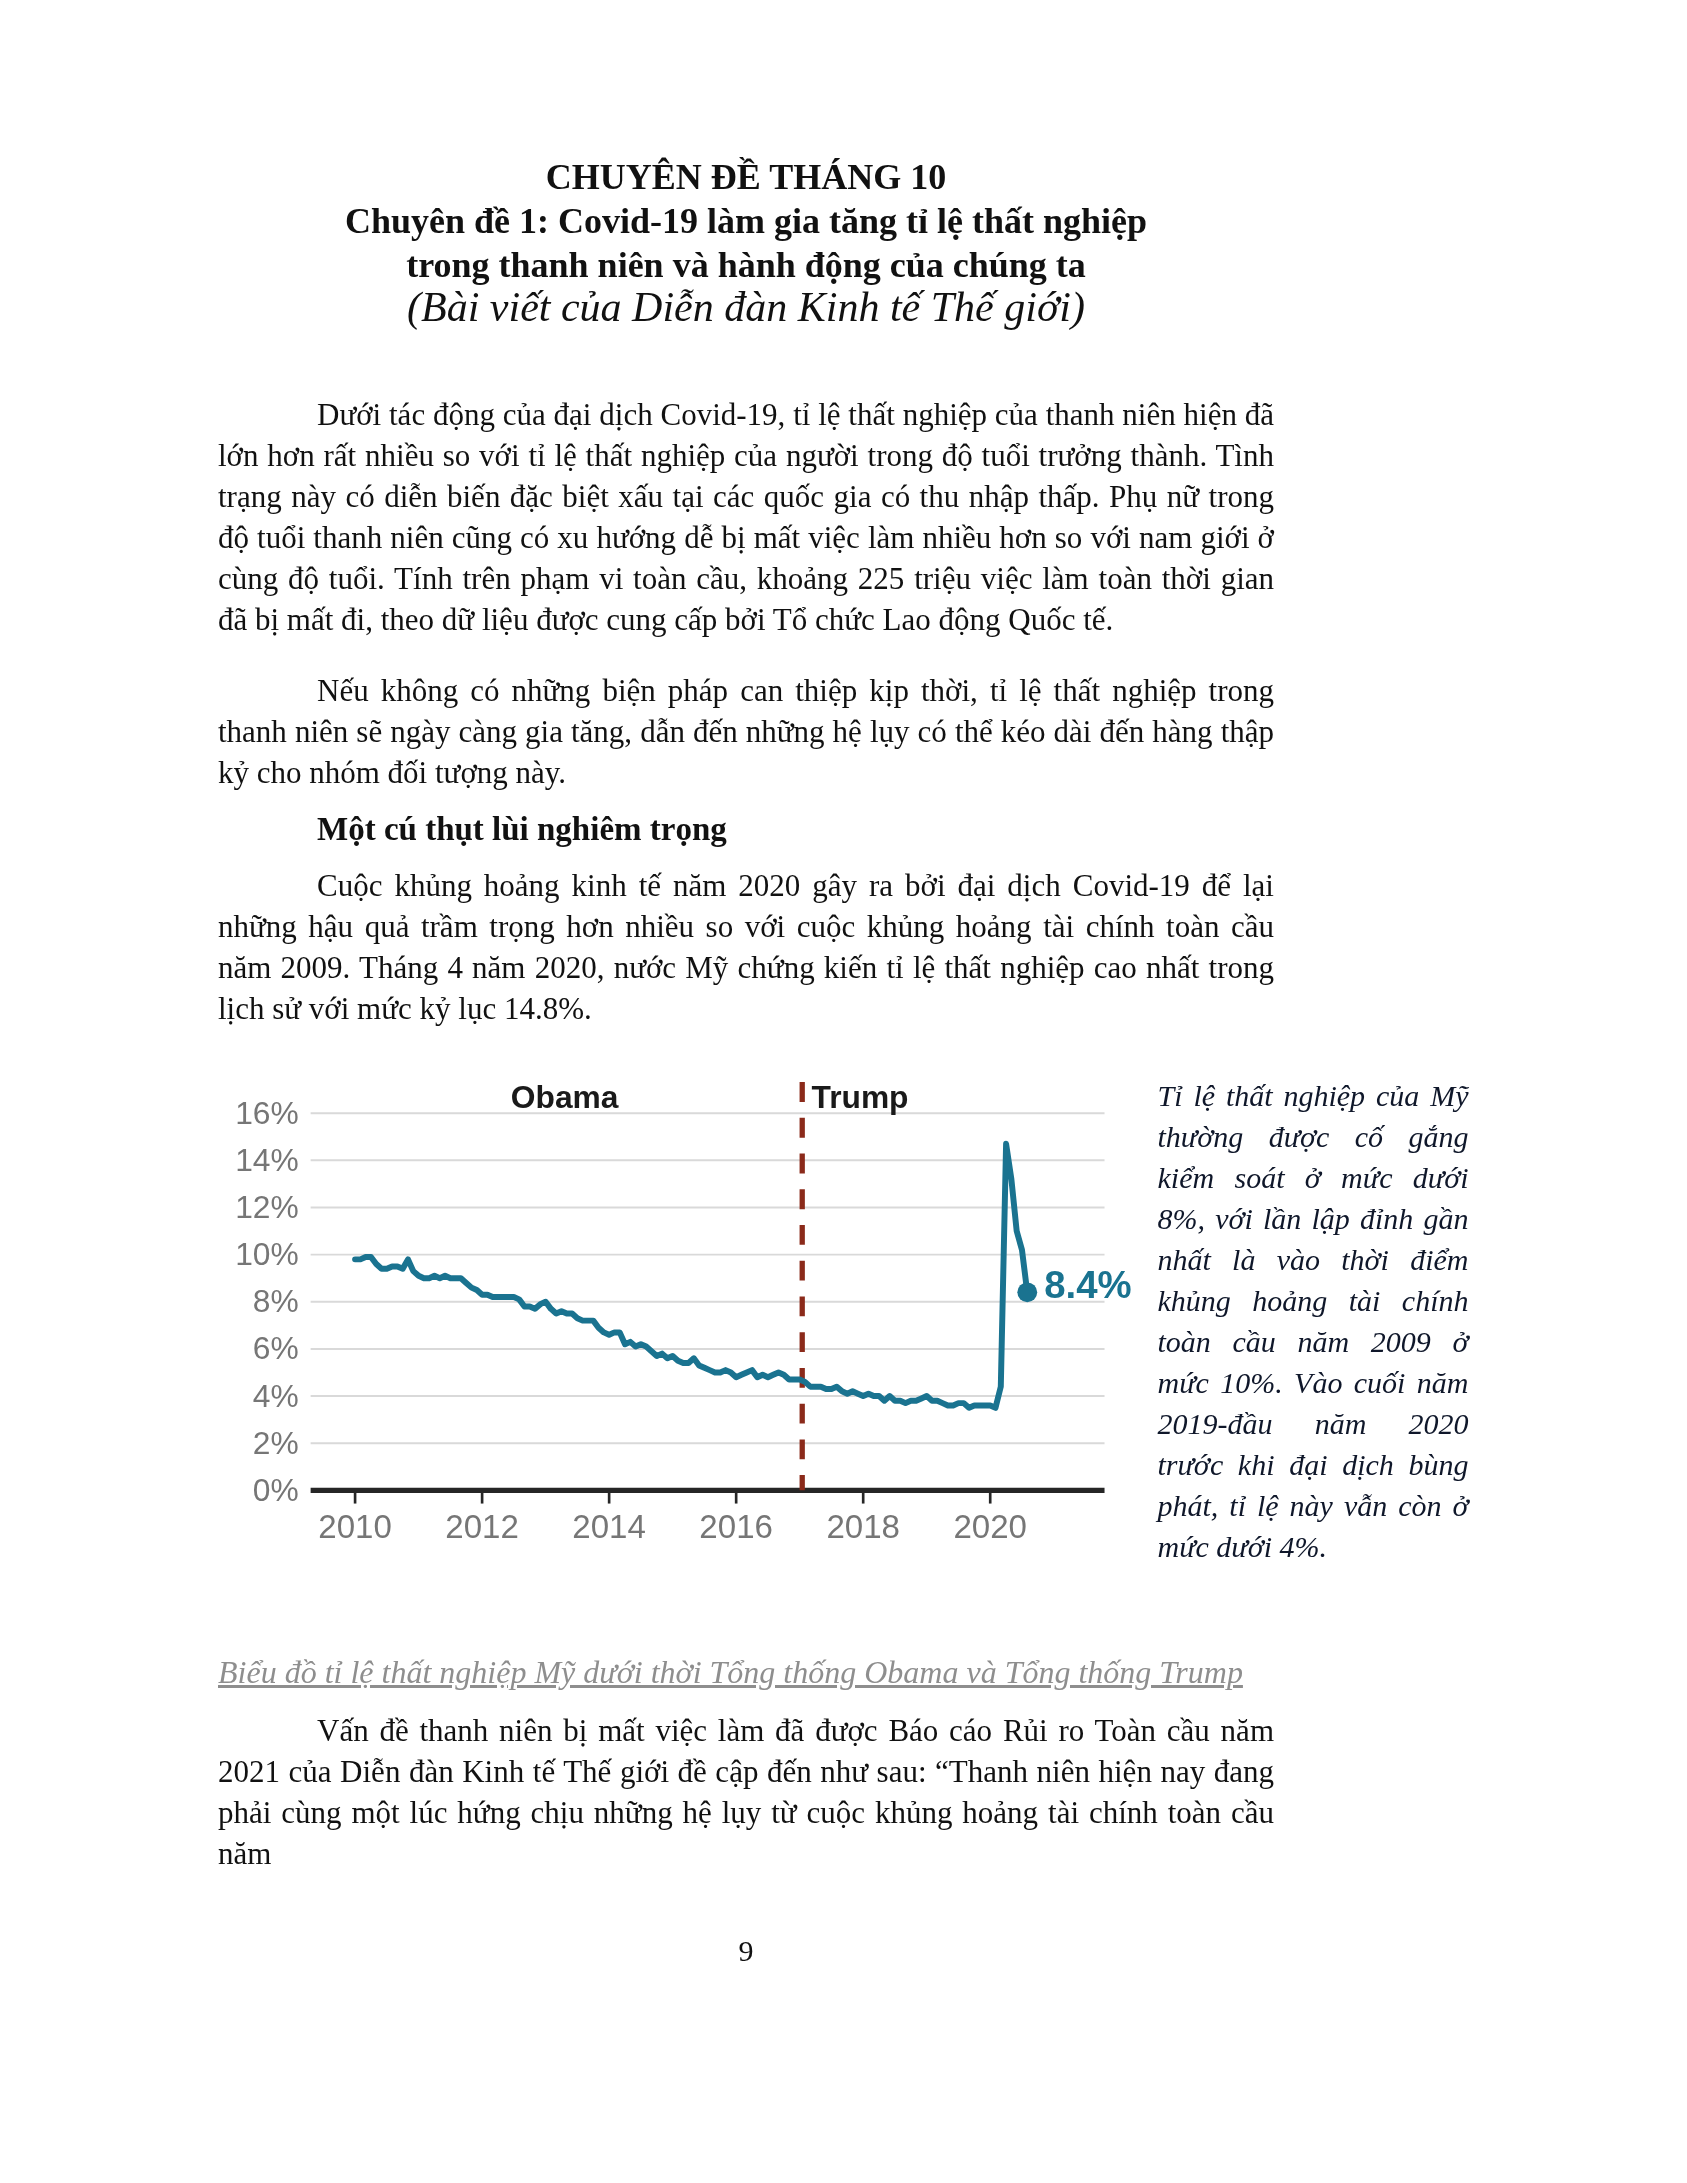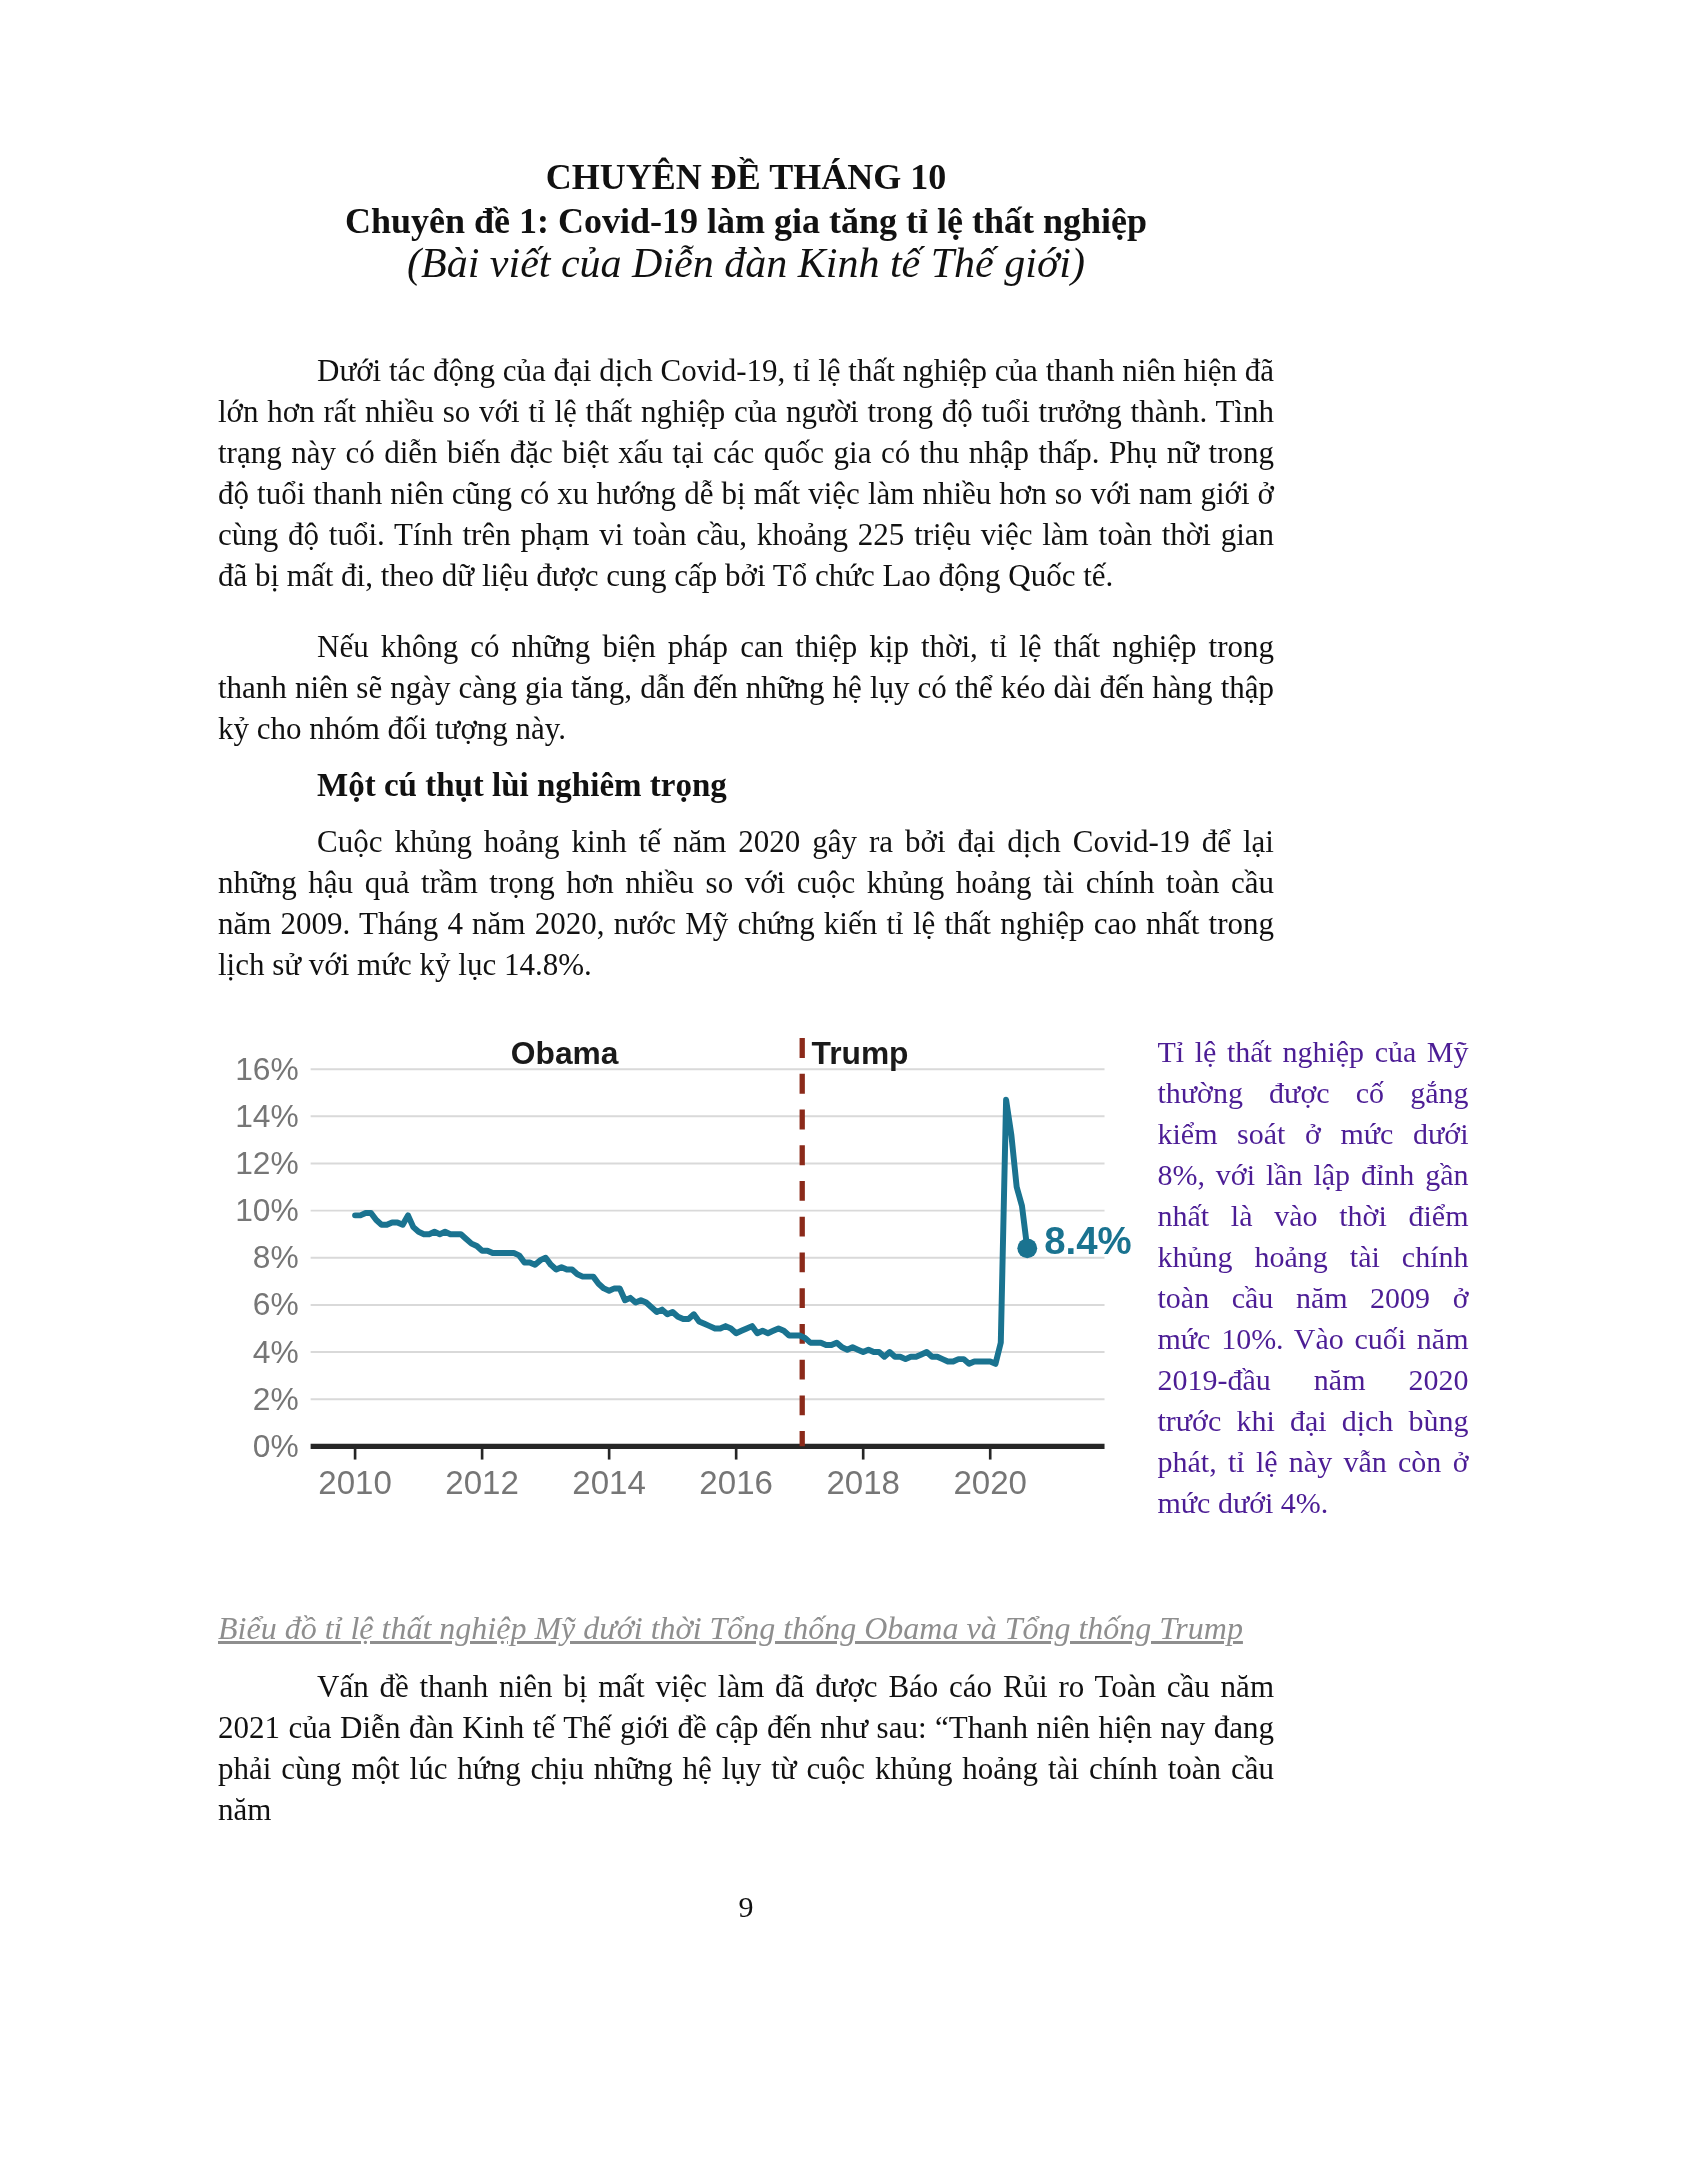--- a/index.html
+++ b/index.html
@@ -18,39 +18,40 @@
   }
   #p1 { margin-top:66px; }
   #p2, #p3 { margin-top:30px; }
   .section-heading { margin-top:16px; margin-left:99px; font-size:33px; line-height:41px; font-weight:bold; }
   #p4 { margin-top:14.6px; }
   .figure-row { margin-top:41px; display:flex; align-items:flex-start; gap:26.5px; }
   .chart-wrap { width:913px; flex:0 0 auto; }
   .chart-wrap svg { display:block; width:913px; height:490px; font-family:"Liberation Sans", sans-serif; }
   .side-note {
     width:311px; flex:0 0 auto; margin-top:5.3px;
-    font-size:30px; line-height:41px; text-align:justify; color:#4c1d95;
+    font-size:30px; line-height:41px; font-style:italic; text-align:justify; color:#0f172a;
   }
   .figure-caption {
     margin-top:85px; font-size:32px; line-height:41px;
     color:#8e8e8e; text-decoration:underline; text-decoration-color:#8e8e8e;
     cursor:pointer;
     font-style:italic;
   }
   #p5 { margin-top:17px; text-align-last:justify; }
   .page-footer { margin-top:58px; text-align:center; font-size:30px; line-height:38px; }
 </style>
 </head>
 <body>
 
 <div class="page">
 
   <div class="title-block">
     <div class="title-line">CHUYÊN ĐỀ THÁNG 10</div>
     <div class="title-line">Chuyên đề 1: Covid-19 làm gia tăng tỉ lệ thất nghiệp</div>
+    <div class="title-line">trong thanh niên và hành động của chúng ta</div>
     <div class="byline">(Bài viết của Diễn đàn Kinh tế Thế giới)</div>
   </div>
 
   <p class="body-par" id="p1">Dưới tác động của đại dịch Covid-19, tỉ lệ thất nghiệp của thanh niên hiện đã lớn hơn rất nhiều so với tỉ lệ thất nghiệp của người trong độ tuổi trưởng thành. Tình trạng này có diễn biến đặc biệt xấu tại các quốc gia có thu nhập thấp. Phụ nữ trong độ tuổi thanh niên cũng có xu hướng dễ bị mất việc làm nhiều hơn so với nam giới ở cùng độ tuổi. Tính trên phạm vi toàn cầu, khoảng 225 triệu việc làm toàn thời gian đã bị mất đi, theo dữ liệu được cung cấp bởi Tổ chức Lao động Quốc tế.</p>
   <p class="body-par" id="p3">Nếu không có những biện pháp can thiệp kịp thời, tỉ lệ thất nghiệp trong thanh niên sẽ ngày càng gia tăng, dẫn đến những hệ lụy có thể kéo dài đến hàng thập kỷ cho nhóm đối tượng này.</p>
 
   <div class="section-heading">Một cú thụt lùi nghiêm trọng</div>
 
   <p class="body-par" id="p4">Cuộc khủng hoảng kinh tế năm 2020 gây ra bởi đại dịch Covid-19 để lại những hậu quả trầm trọng hơn nhiều so với cuộc khủng hoảng tài chính toàn cầu năm 2009. Tháng 4 năm 2020, nước Mỹ chứng kiến tỉ lệ thất nghiệp cao nhất trong lịch sử với mức kỷ lục 14.8%.</p>
 

